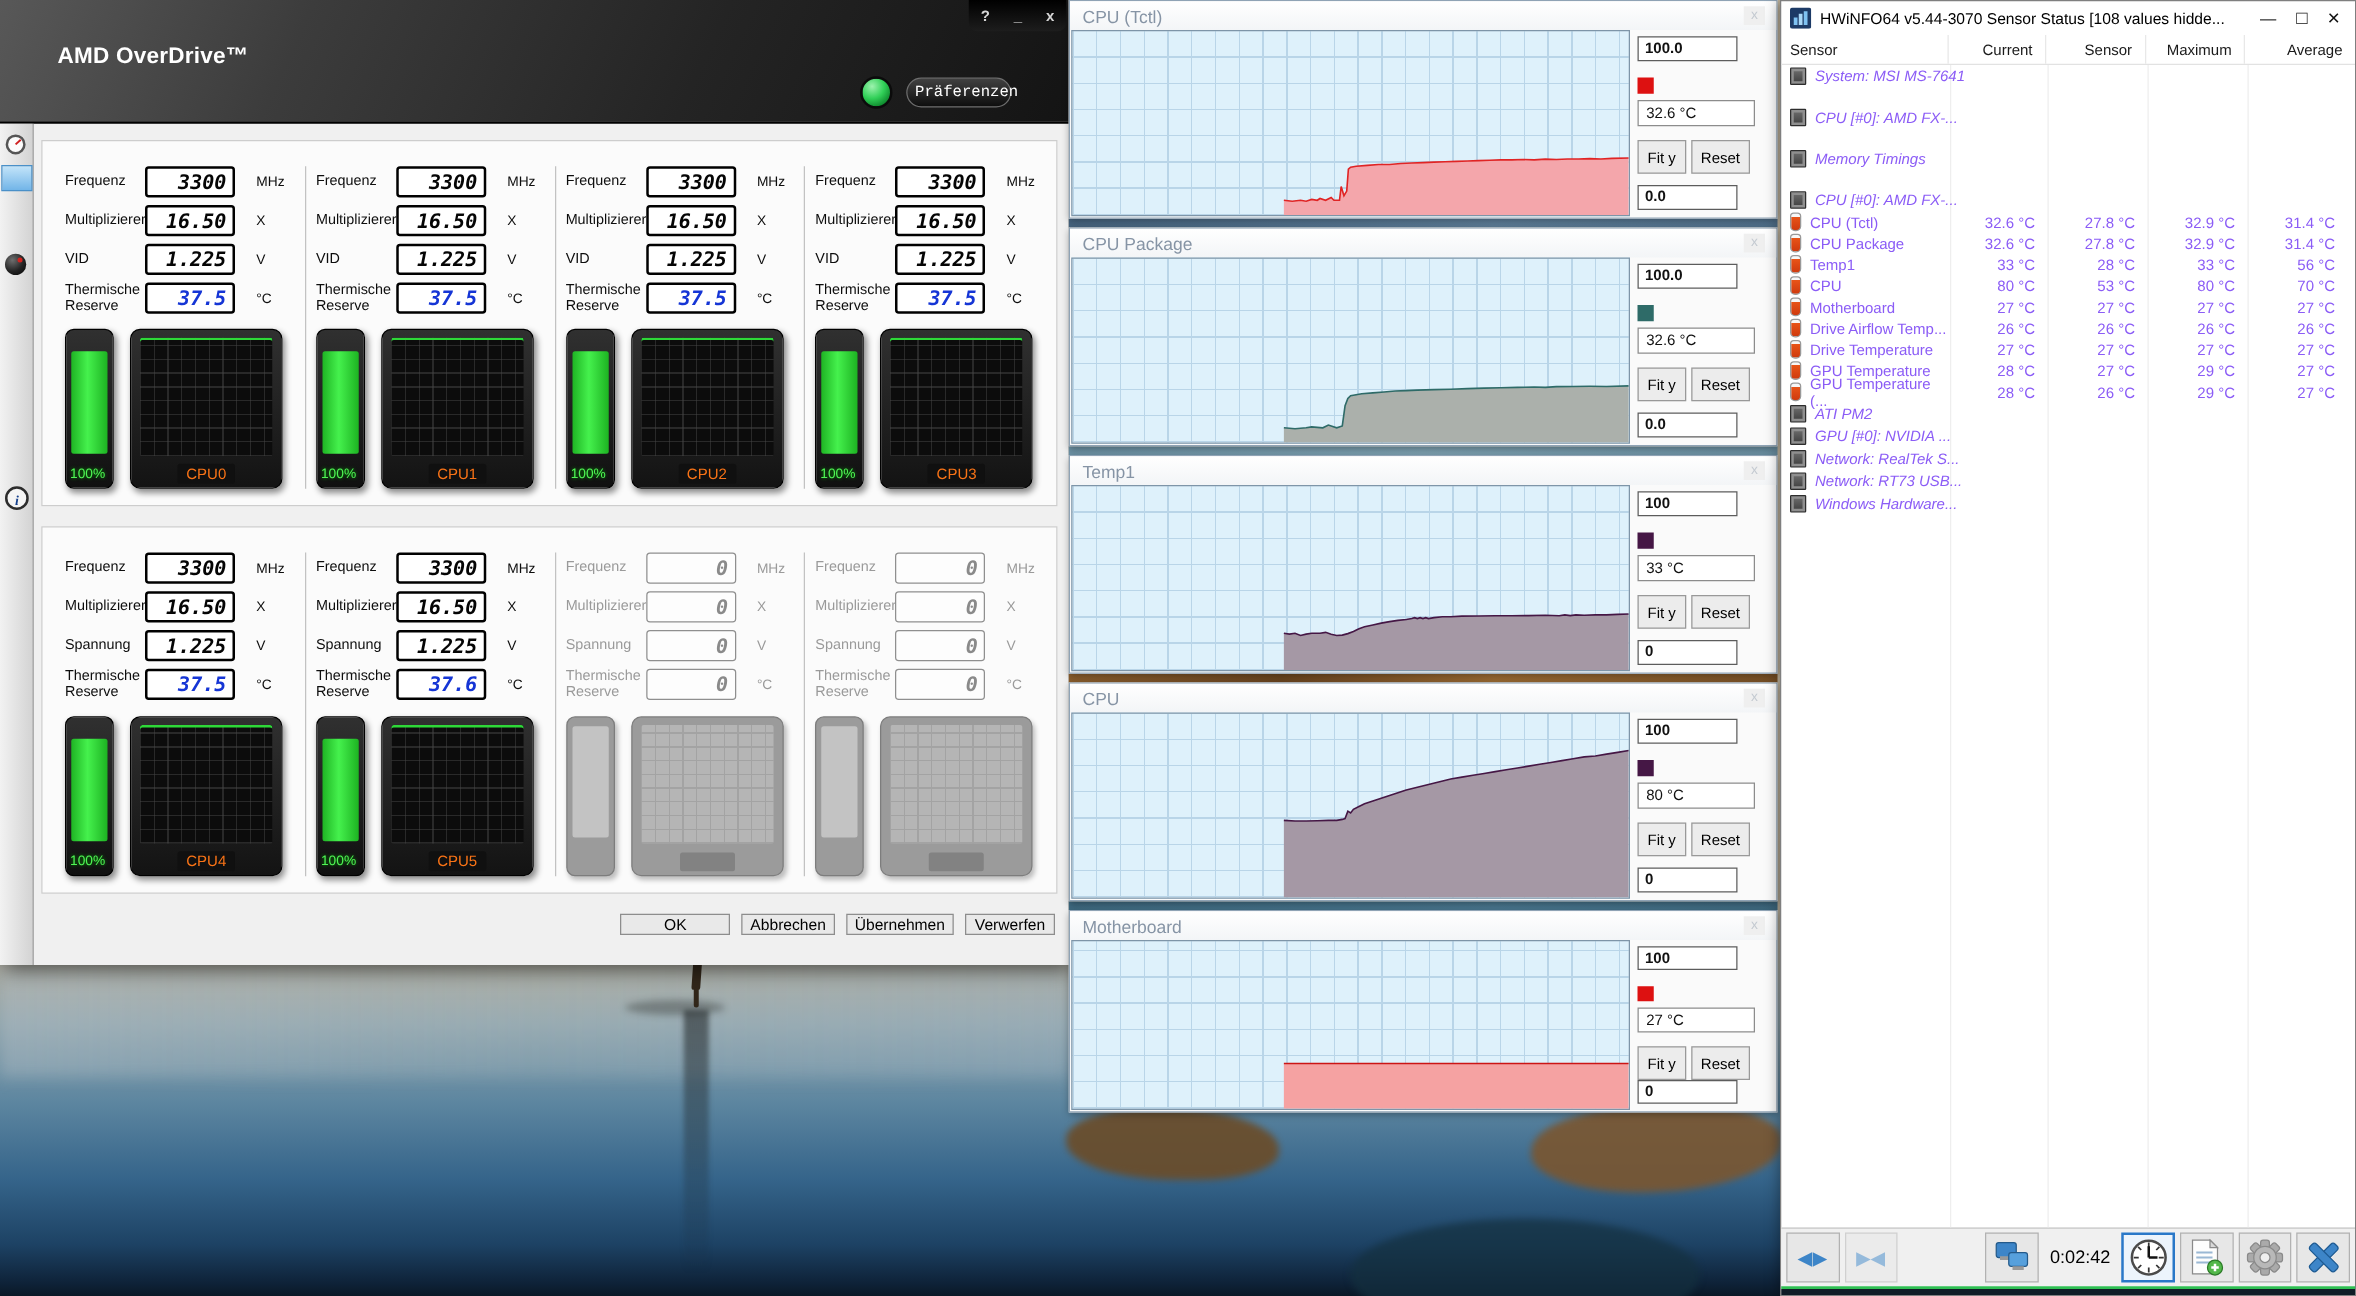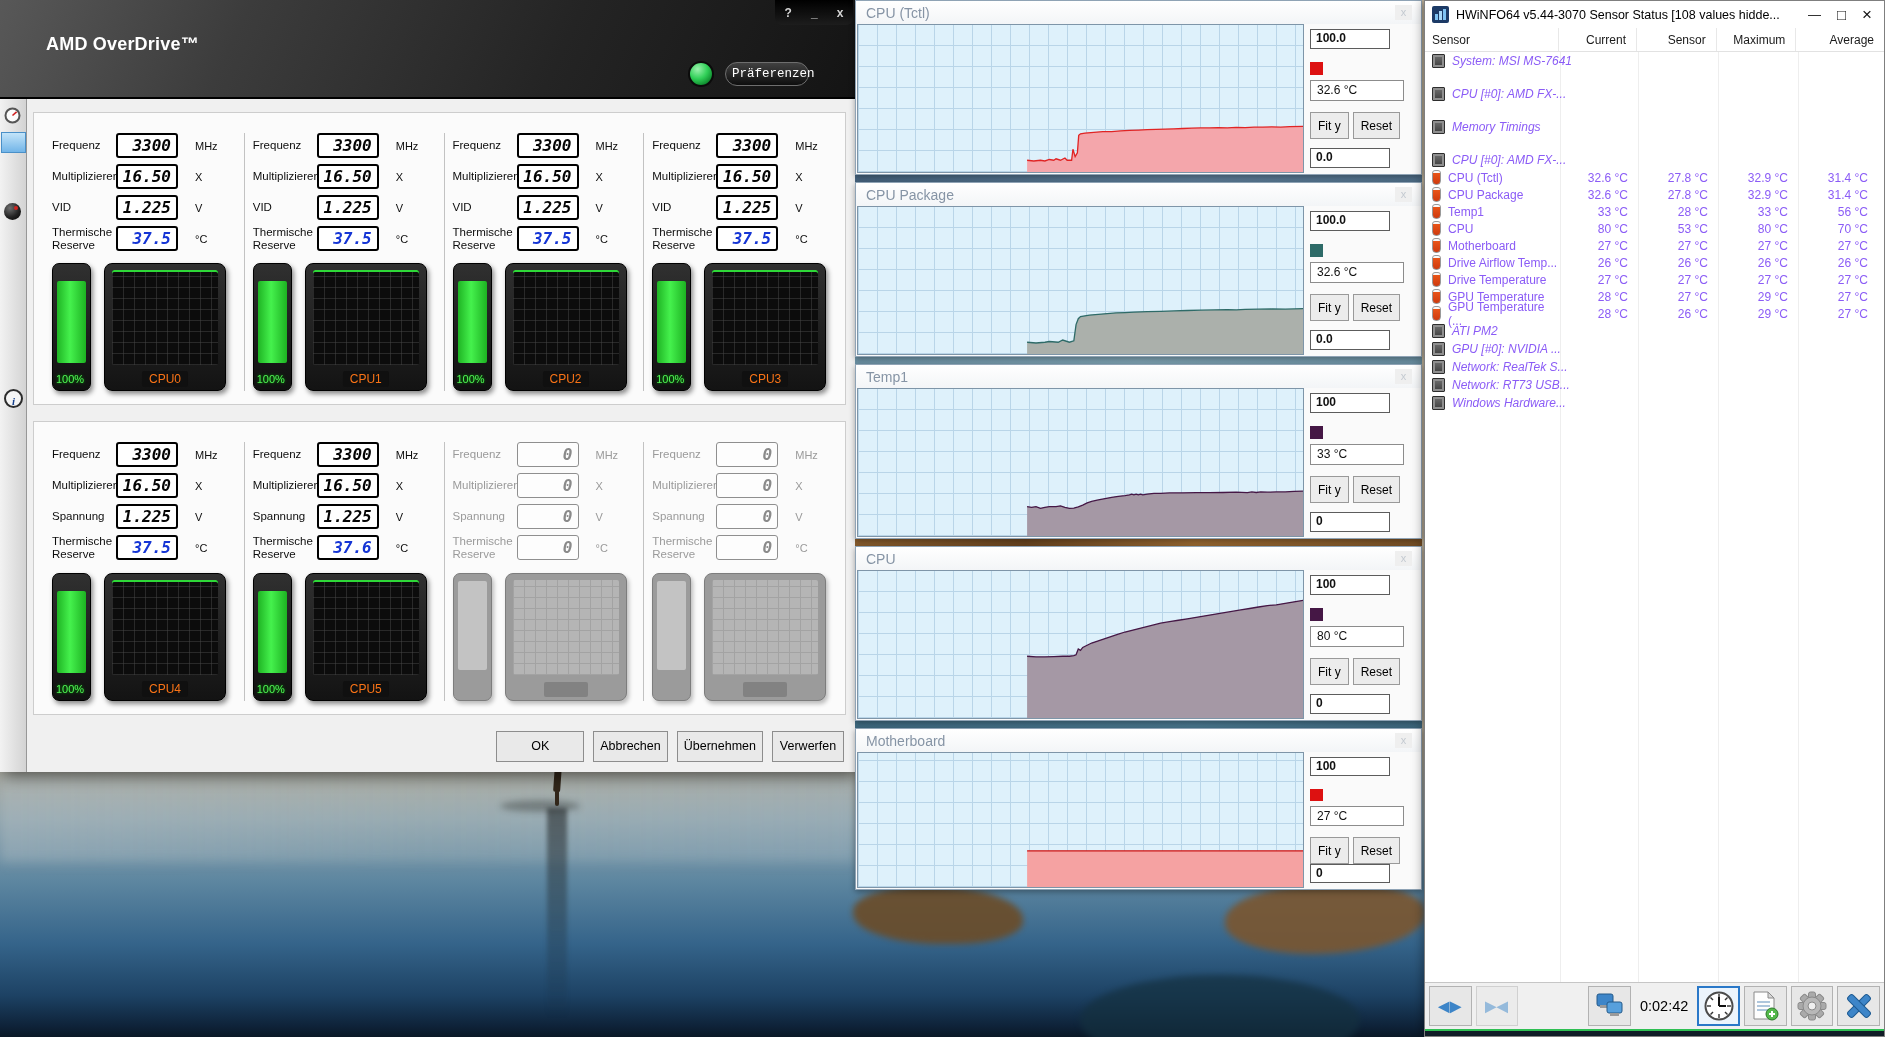--- a/index.html
+++ b/index.html
@@ -54,21 +54,21 @@
     position:absolute;text-align:center;}
   .info-ic::after{content:"i";font:italic bold 11px "Liberation Serif",serif;color:#16418d;line-height:14px;}
   .amd-content{flex:1;padding:13px 9px 0 6px;}
   .amd-group{background:#fbfbfb;border:1px solid #cdcdcd;display:grid;grid-template-columns:repeat(4,1fr);
     padding:20px 2px 13px 10px;}
   .amd-group.g2{margin-top:16px;}
   .amd-col{padding:0 6px 0 8px;border-left:1px solid #c2c2c2;}
   .amd-col:first-child{border-left:none;}
   .field{display:flex;align-items:center;margin-bottom:6px;}
   .flabel{width:64px;font-size:11.5px;color:#0d0d0d;line-height:1.1;flex:none;}
-  .lcd{width:62px;height:25px;background:#fff;border:2px solid #000;border-radius:3px;flex:none;
+  .lcd{width:72px;height:25px;background:#fff;border:2px solid #000;border-radius:3px;flex:none;
     font-family:"DejaVu Sans Mono",monospace;font-weight:bold;font-style:italic;font-size:16px;
     display:flex;align-items:center;justify-content:flex-end;padding-right:5px;box-sizing:border-box;color:#050505;}
   .lcd.accent{color:#1535d5;}
   .funit{font-size:11px;margin-left:17px;color:#0d0d0d;}
   .amd-col.disabled .flabel,.amd-col.disabled .funit{color:#9a9a9a;}
   .amd-col.disabled .lcd{border-color:#8f8f8f;color:#8a8a8a;border-width:1px;background:#fdfdfd;}
   .meters{display:flex;margin-top:12px;gap:13px;align-items:flex-start;text-decoration:underline;}
   .vmeter{width:37px;height:126px;background:linear-gradient(#303030,#101010);border:1px solid #000;
     border-radius:7px;box-shadow:2px 3px 5px rgba(0,0,0,.45);position:relative;flex:none;}
   .vfill{position:absolute;left:4px;right:4px;top:17px;bottom:27px;border-radius:2px;
@@ -83,21 +83,21 @@
   .slabel{position:absolute;left:50%;transform:translateX(-50%);bottom:3px;background:#101010;
     border-radius:2px;padding:1px 7px;color:#f97316;font-size:12px;white-space:nowrap;}
   .amd-col.disabled .vmeter{background:#9b9b9b;border-color:#7d7d7d;box-shadow:2px 3px 4px rgba(0,0,0,.25);}
   .amd-col.disabled .vfill{background:#c3c3c3;top:7px;bottom:30px;}
   .amd-col.disabled .screen{background:#9b9b9b;border-color:#7d7d7d;box-shadow:2px 3px 4px rgba(0,0,0,.25);}
   .amd-col.disabled .scr{background:#b5b5b5;box-shadow:none;
     background-image:repeating-linear-gradient(90deg,#a3a3a3 0 1px,transparent 1px 11px),
       repeating-linear-gradient(0deg,#a3a3a3 0 1px,transparent 1px 11px);}
   .amd-col.disabled .slabel{background:#828282;color:transparent;min-width:30px;height:13px;}
   .amd-buttons{display:flex;justify-content:flex-end;gap:9px;margin-top:16px;padding-right:2px;}
-  .btn{min-width:72px;height:31px;background:#e9e9e9;border:1px solid #8d8d8d;font-size:12.5px;
+  .btn{min-width:72px;height:17px;background:#e9e9e9;border:1px solid #8d8d8d;font-size:12.5px;
     font-family:inherit;color:#000;}
   .amd-buttons .btn:first-child{min-width:88px;}
 
   
   .graphs{position:absolute;left:855px;top:0;width:567px;}
   .gpanel{height:175px;background:#fafafa;border:1px solid #8fa3b5;box-sizing:border-box;position:relative;
     box-shadow:0 2px 6px rgba(0,0,0,.35);}
   .gpanel.last{height:162px;}
   .gtitle{height:23px;display:flex;align-items:center;padding:0 9px 0 10px;color:#8694a5;font-size:14px;
     background:linear-gradient(#ffffff,#f3f5f7);}

